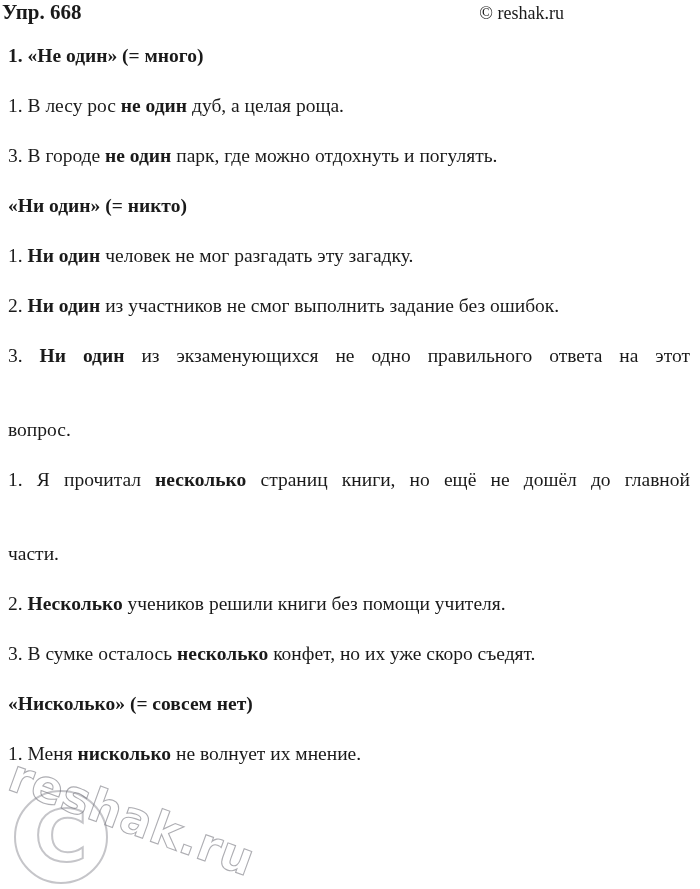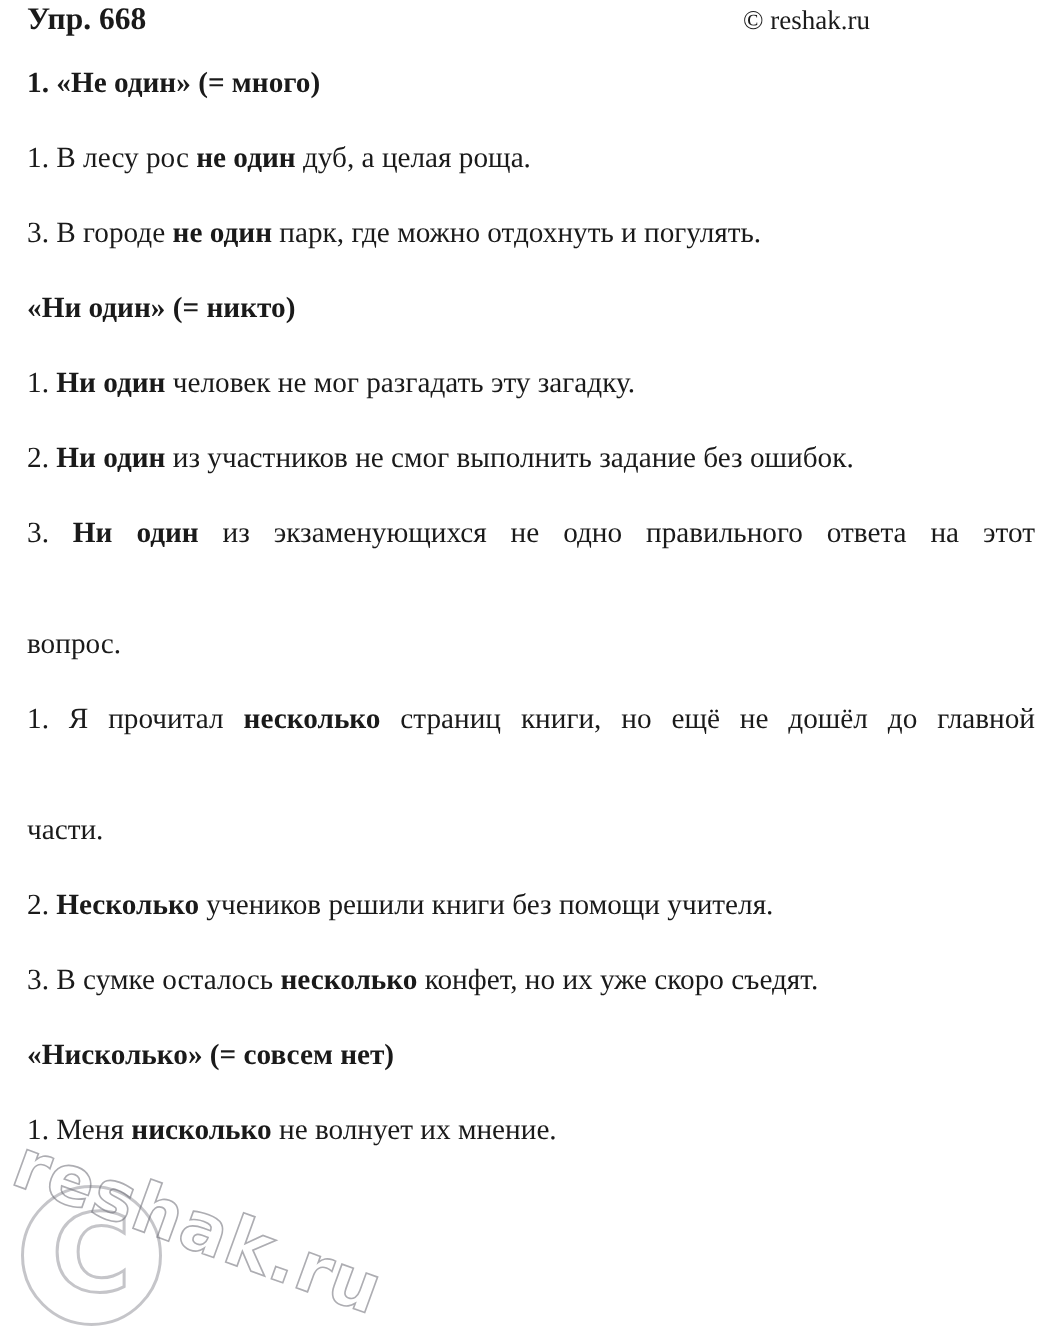--- a/index.html
+++ b/index.html
@@ -67,21 +67,21 @@
     font-size: 72px;
     font-weight: 700;
     color: transparent;
     -webkit-text-stroke: 2px rgba(110,110,120,0.40);
     line-height: 1;
   }
 
   
   .header {
     position: absolute;
-    left: 16px;
+    left: 0;
     top: 0;
     width: 568px;
     height: 26px;
     z-index: 2;
   }
   .doc-title {
     position: absolute;
     left: 2px;
     top: 0px;
     font-size: 21px;
@@ -110,21 +110,21 @@
   .blk {
     position: relative;
     margin: 0;
     padding: 0;
   }
 
   .line {
     font-size: 19.5px;
     line-height: 24px;
     margin: 0 0 26px 0;
-    padding: 0 4px 0 18px;
+    padding: 0 4px 0 8px;
     text-align: left;
   }
   .line.heading {
     font-weight: bold;
     font-size: 19.5px;
   }
   .line.justified {
     text-align: justify;
     text-align-last: left;
     width: 694px;

